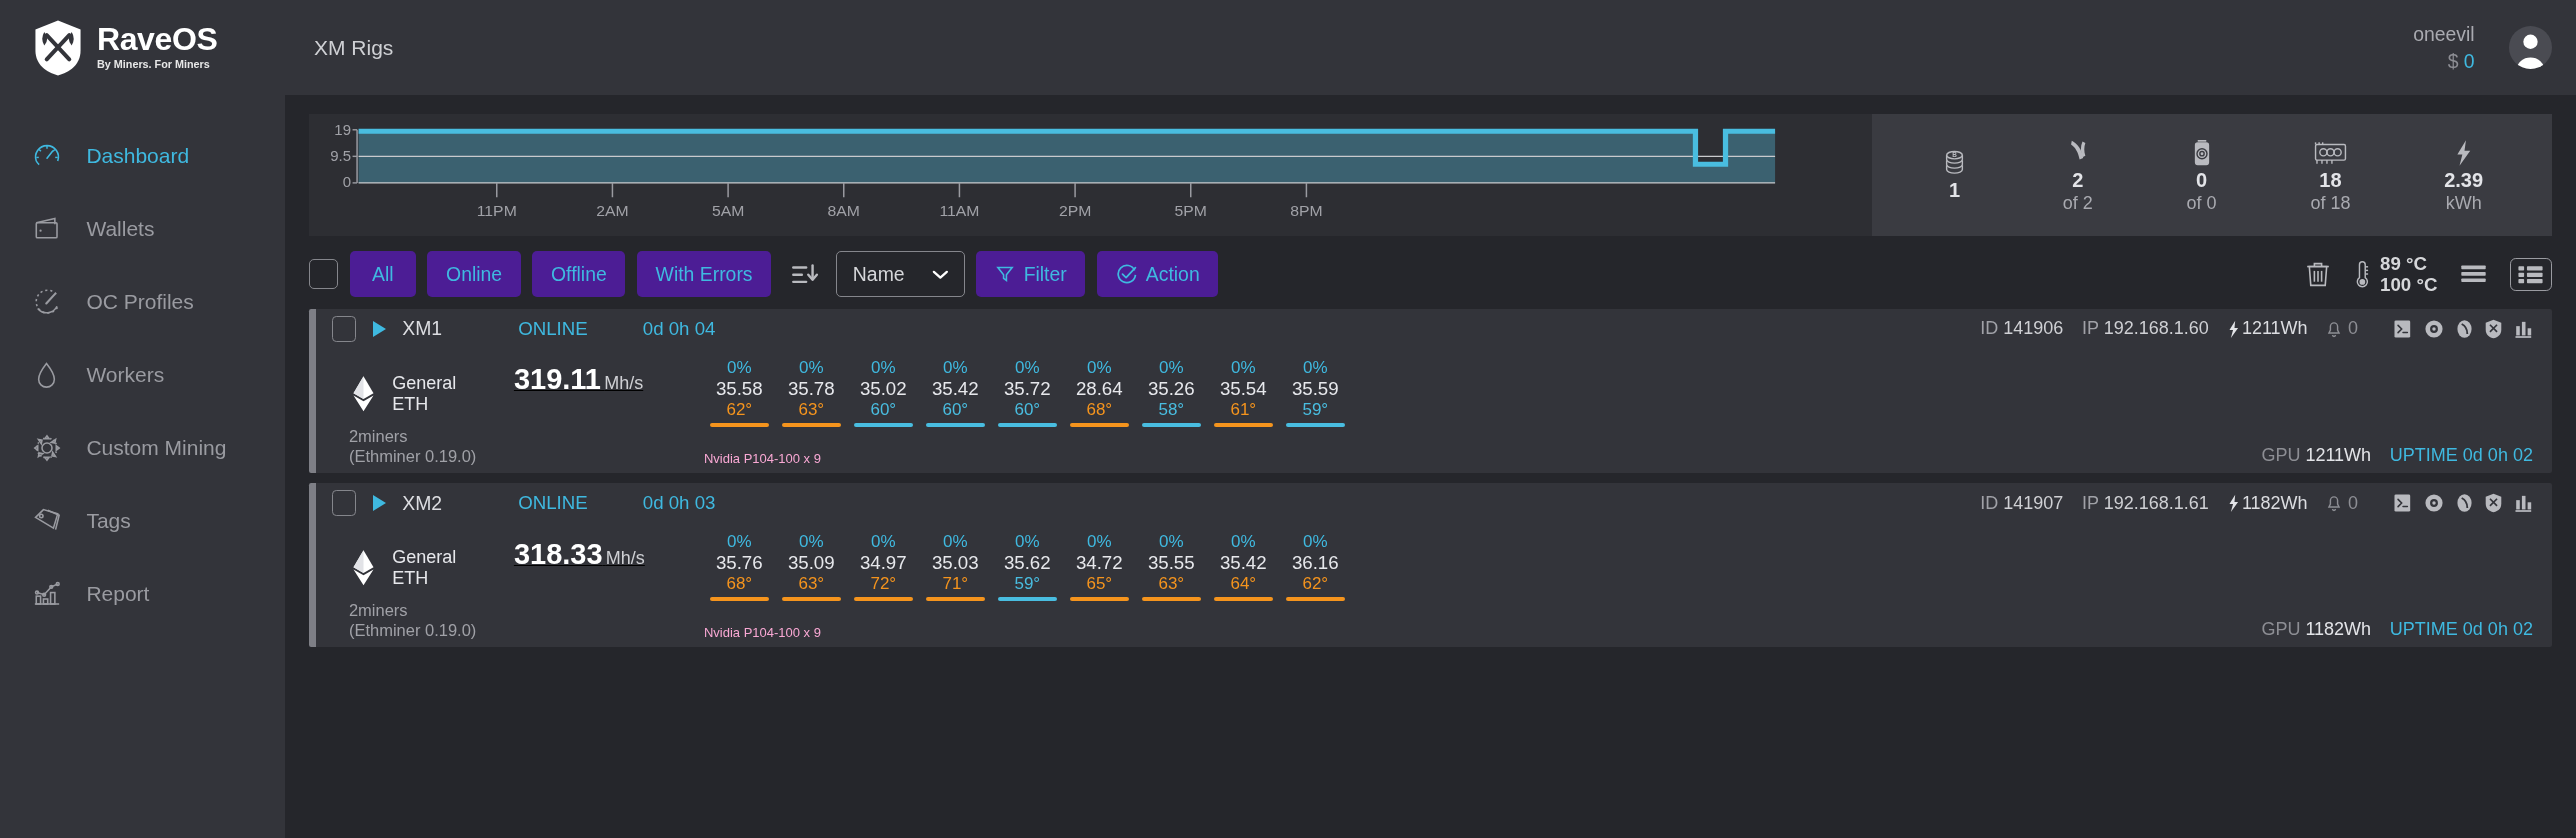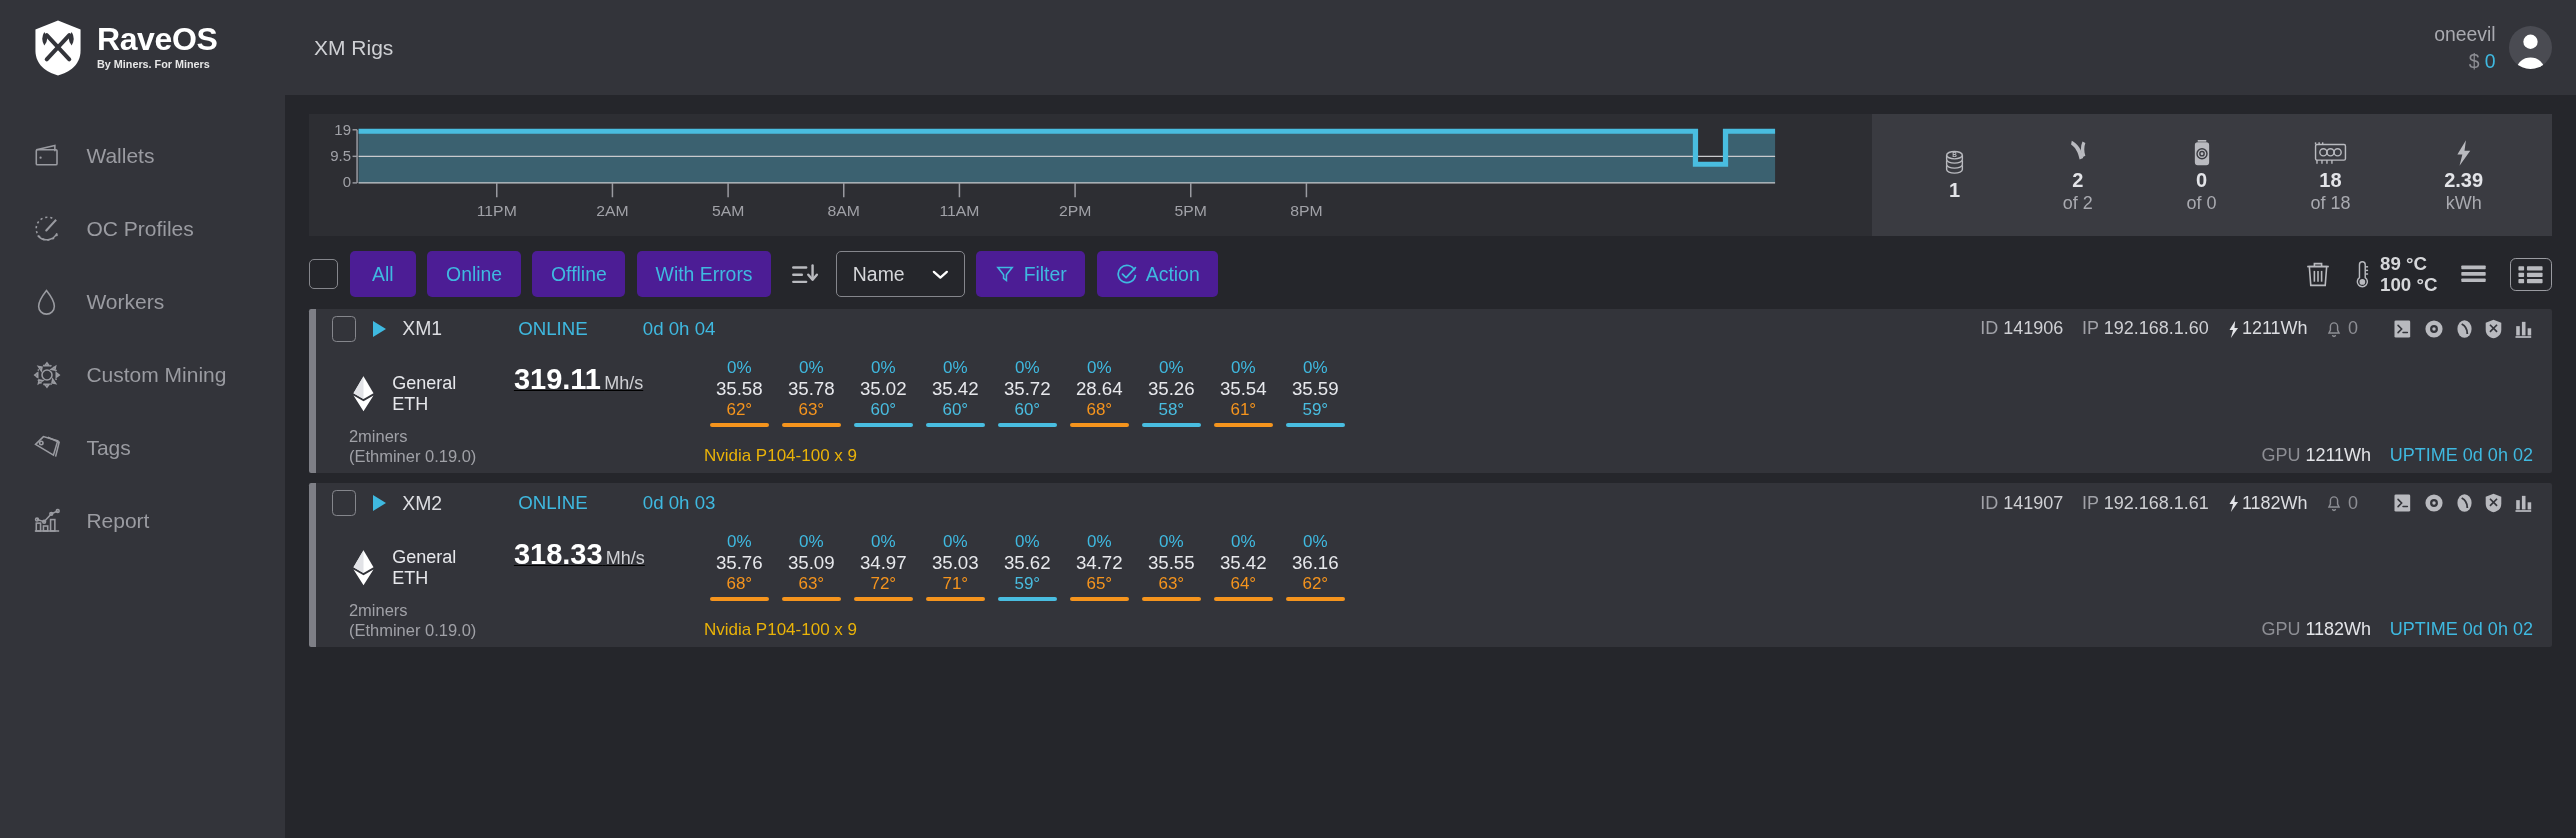--- a/index.html
+++ b/index.html
@@ -39,21 +39,21 @@
   .nav-label { font-size: 21px; color: #9a9ba1; margin-left: 14.4px; white-space: nowrap; }
   .nav-item.active .nav-label { color: #3fb9e0; }
 
   
   .main { flex: 1; height: 838px; background: #25262b; display: flex; flex-direction: column; }
   .topbar {
     height: 95px; background: #33343a; display: flex; align-items: center;
     justify-content: space-between; padding: 0 24.4px 0 29px;
   }
   .page-title { font-size: 21px; color: #cfd0d4; }
-  .user-block { display: flex; align-items: center; gap: 13px; }
+  .user-block { display: flex; align-items: center; gap: 34px; }
   .user-info { text-align: right; line-height: 27px; }
   .user-name { font-size: 19.4px; color: #a9aab0; }
   .user-balance { font-size: 19.4px; color: #8d8e94; }
   .user-balance b { color: #3fb9e0; font-weight: normal; }
   .avatar {
     width: 43px; height: 43px; border-radius: 50%; background: #4a4b52;
     display:flex; align-items:flex-end; justify-content:center; overflow:hidden;
   }
 
   .content { flex: 1; padding: 18.7px 24.4px 0 24.4px; overflow: hidden; }
@@ -123,21 +123,21 @@
   .hash-u { color: #cfd0d4; font-size: 18px; font-weight: normal; }
   .gpus { display: flex; gap: 0; margin-left: 24.4px; padding-top: 7.2px; }
   .gpu { width: 72px; text-align: center; }
   .gpu-pct { color: #3fb9e0; font-size: 17px; line-height: 20px; }
   .gpu-hr { color: #e7e8ec; font-size: 18.7px; line-height: 21.6px; }
   .gpu-t { font-size: 17px; line-height: 21.6px; }
   .gpu-ul { height: 4.3px; border-radius: 2.2px; margin: 2.2px 6.5px 0 6.5px; }
 
   .rig-foot { display: flex; align-items: flex-end; padding: 0 18.7px 7.2px 33px; min-height: 42px; }
   .miner { color: #a0a1a7; font-size: 16.5px; line-height: 19.4px; width: 165px; flex:none;}
-  .gpu-model { color: #eab308; font-size: 17px; margin-left: 190px; }
+  .gpu-model { color: #f9a8d4; font-size: 13px; margin-left: 190px; }
   .foot-right { margin-left: auto; display: flex; gap: 18.7px; align-items: flex-end; }
   .foot-gpu { color: #8d8e94; font-size: 18px; }
   .foot-gpu b { color: #e3e4e8; font-weight: normal; }
   .foot-up { color: #3fb9e0; font-size: 18px; }
 </style>
 </head>
 <body>
 
 <div class="app">
 
@@ -154,20 +154,37 @@
       </svg>
       <div class="logo-text">
         <div class="logo-title">RaveOS</div>
         <div class="logo-sub">By Miners. For Miners</div>
       </div>
     </div>
 
     <nav class="nav">
 
 
+      <div class="nav-item active">
+        <span class="nav-ico">
+          <svg width="30" height="30" viewBox="0 0 42 42" fill="none" stroke="#3fb9e0" stroke-width="2.2">
+            <path d="M6 28 A16 16 0 1 1 36 28"></path>
+            <path d="M6 28 A16 16 0 0 0 10 33"></path>
+            <line x1="21" y1="24" x2="29" y2="14" stroke-linecap="round"></line>
+            <g stroke-width="2">
+              <line x1="21" y1="7" x2="21" y2="11"></line>
+                <line x1="32" y1="12" x2="29.5" y2="14.5"></line>
+              <line x1="10" y1="12" x2="12.5" y2="14.5"></line>
+                <line x1="6" y1="23" x2="9.5" y2="23"></line>
+              <line x1="36" y1="23" x2="32.5" y2="23"></line>
+            </g>
+          </svg>
+        </span>
+        <span class="nav-label">Dashboard</span>
+      </div>
 
       <div class="nav-item">
         <span class="nav-ico">
           <svg width="30" height="29" viewBox="0 0 42 40" fill="none" stroke="#9a9ba1" stroke-width="2.2">
             <path d="M6 12 L32 6 L32 14"></path>
             <rect x="6" y="12" width="29" height="21" rx="1.5"></rect>
             <circle cx="12" cy="23" r="1.6" fill="#9a9ba1" stroke="none"></circle>
           </svg>
         </span>
         <span class="nav-label">Wallets</span>

